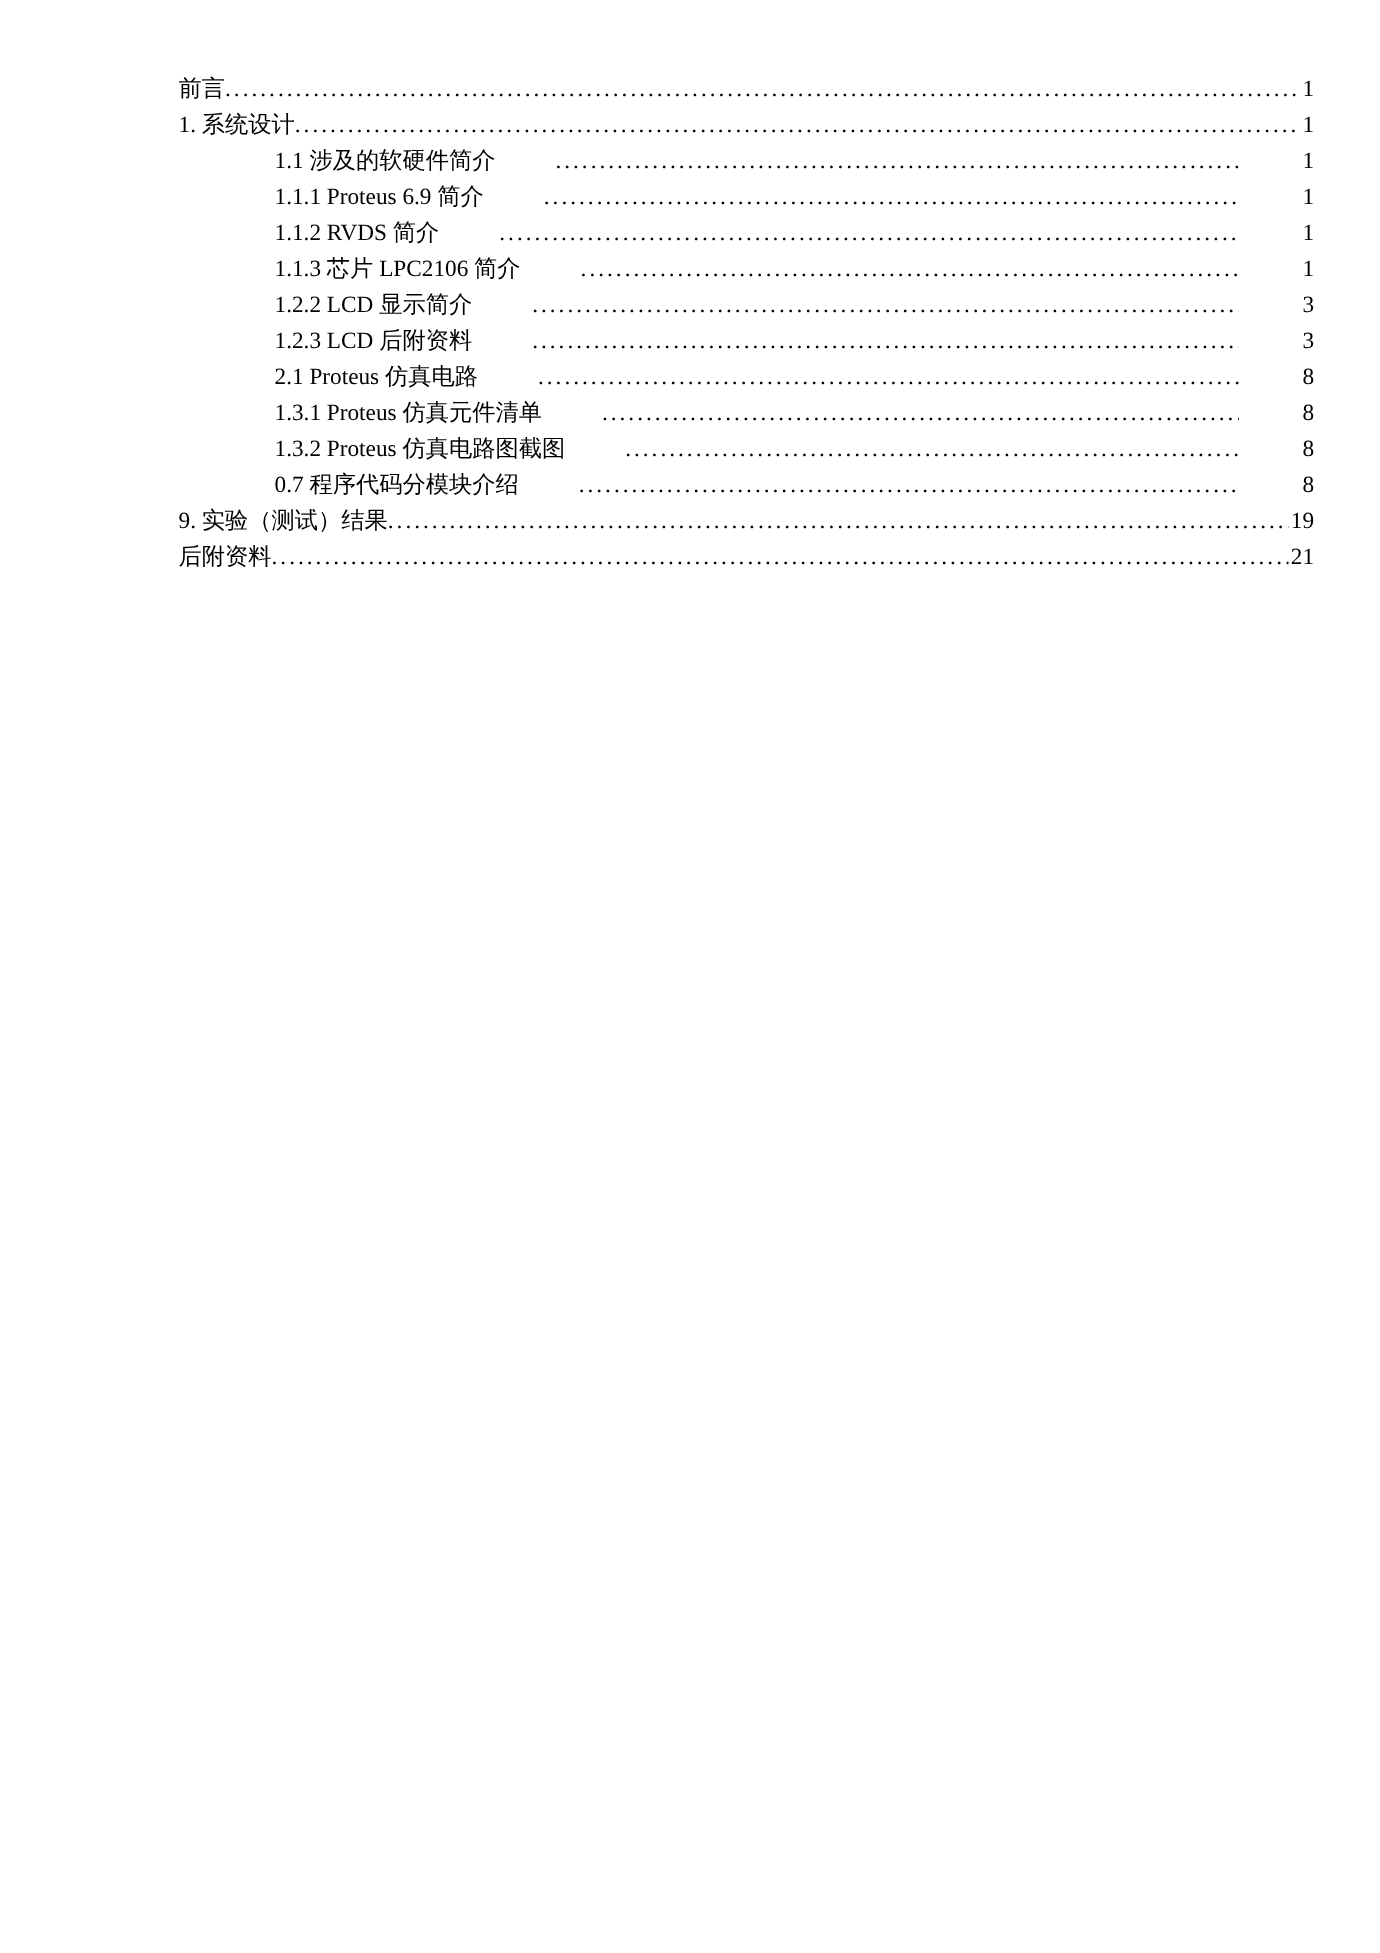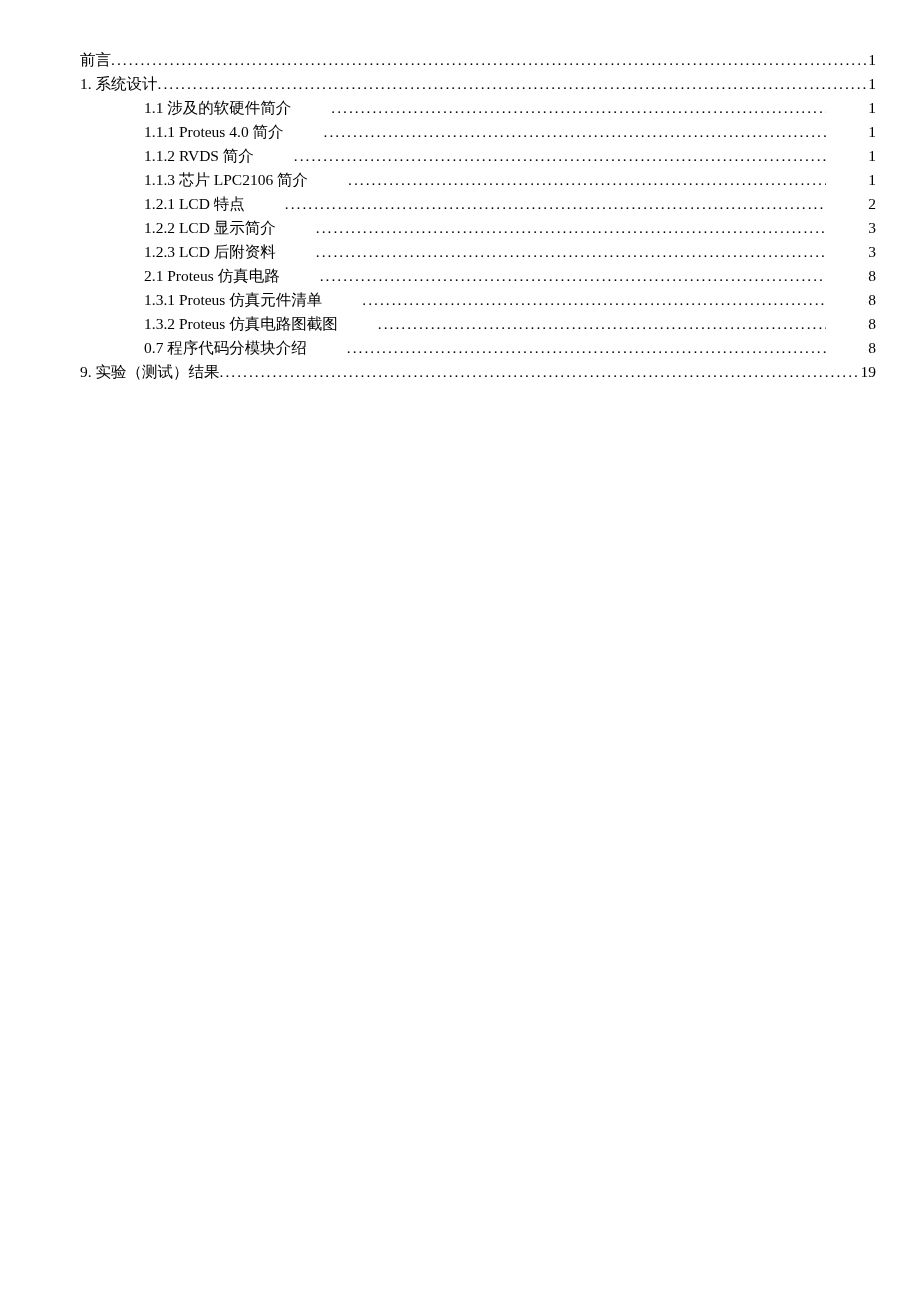--- a/index.html
+++ b/index.html
@@ -18,21 +18,21 @@
     color: #000;
     line-height: 1.55;
   }
   .toc-line {
     display: flex;
     align-items: baseline;
     white-space: nowrap;
     overflow: hidden;
   }
   .toc-indent-1 { padding-left: 64px; gap: 40px; }
-  .toc-label { flex: 0 0 auto; }
+  .toc-label { flex: 0 0 auto; margin-left: 39px; }
   .toc-dots {
     flex: 1 1 auto;
     overflow: hidden;
     letter-spacing: 2px;
     color: #000;
   }
   .toc-dots::before {
     content: "....................................................................................................................................................................................................................................";
   }
   .toc-page {
@@ -59,38 +59,33 @@
         <span class="toc-label">1. 系统设计</span>
         <span class="toc-dots"></span>
         <span class="toc-page num">1</span>
       </div>
       <div class="toc-line toc-indent-1">
         <span class="toc-label">1.1 涉及的软硬件简介 </span>
         <span class="toc-dots"></span>
         <span class="toc-page num">1</span>
       </div>
       <div class="toc-line toc-indent-1">
-        <span class="toc-label">1.1.1 Proteus 4.0 简介 </span>
+        <span class="toc-label">1.1.1 Proteus 6.9 简介 </span>
         <span class="toc-dots"></span>
         <span class="toc-page num">1</span>
       </div>
       <div class="toc-line toc-indent-1">
         <span class="toc-label">1.1.2 RVDS 简介 </span>
         <span class="toc-dots"></span>
         <span class="toc-page num">1</span>
       </div>
       <div class="toc-line toc-indent-1">
         <span class="toc-label">1.1.3 芯片 LPC2106 简介</span>
         <span class="toc-dots"></span>
         <span class="toc-page num">1</span>
-      </div>
-      <div class="toc-line toc-indent-1">
-        <span class="toc-label">1.2.1 LCD 特点 </span>
-        <span class="toc-dots"></span>
-        <span class="toc-page num">2</span>
       </div>
       <div class="toc-line toc-indent-1">
         <span class="toc-label">1.2.2 LCD 显示简介 </span>
         <span class="toc-dots"></span>
         <span class="toc-page num">3</span>
       </div>
       <div class="toc-line toc-indent-1">
         <span class="toc-label">1.2.3 LCD 后附资料 </span>
         <span class="toc-dots"></span>
         <span class="toc-page num">3</span>
@@ -113,14 +108,19 @@
       <div class="toc-line toc-indent-1">
         <span class="toc-label">0.7 程序代码分模块介绍</span>
         <span class="toc-dots"></span>
         <span class="toc-page num">8</span>
       </div>
       <div class="toc-line">
         <span class="toc-label">9. 实验（测试）结果</span>
         <span class="toc-dots"></span>
         <span class="toc-page num">19</span>
       </div>
+      <div class="toc-line">
+        <span class="toc-label">后附资料</span>
+        <span class="toc-dots"></span>
+        <span class="toc-page num">21</span>
+      </div>
     </div>
 </div>
 
 </body></html>

